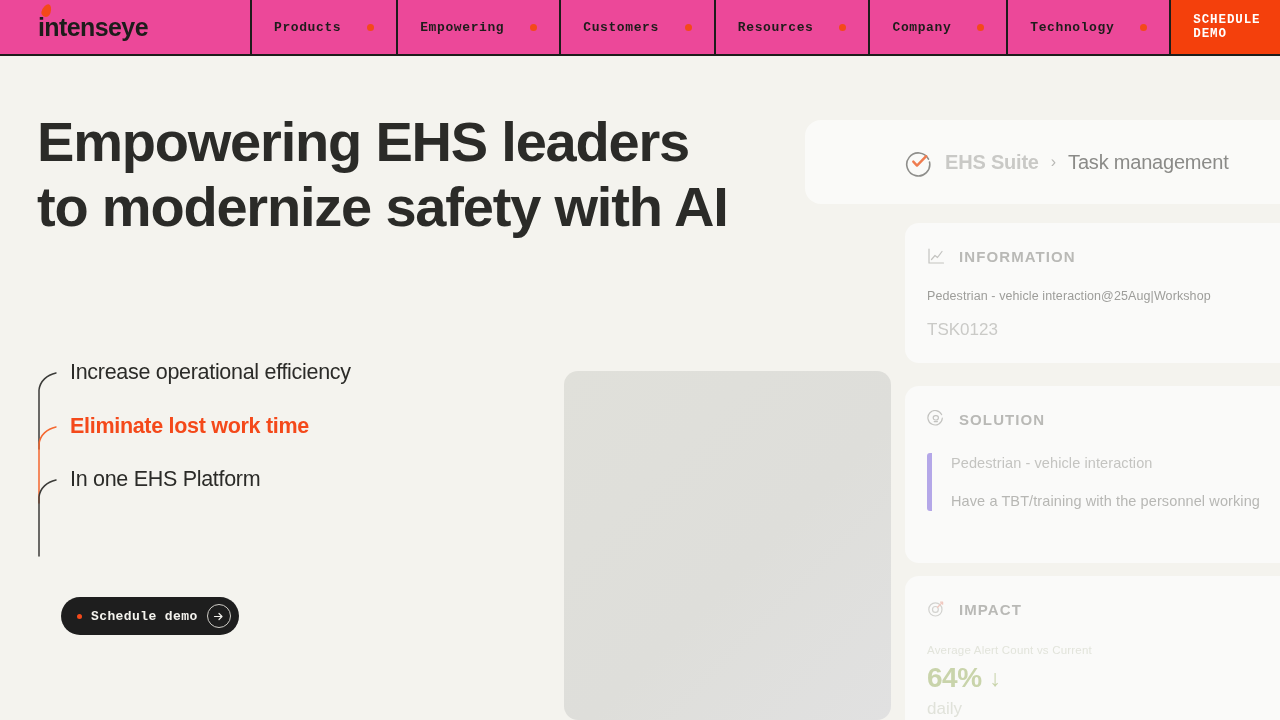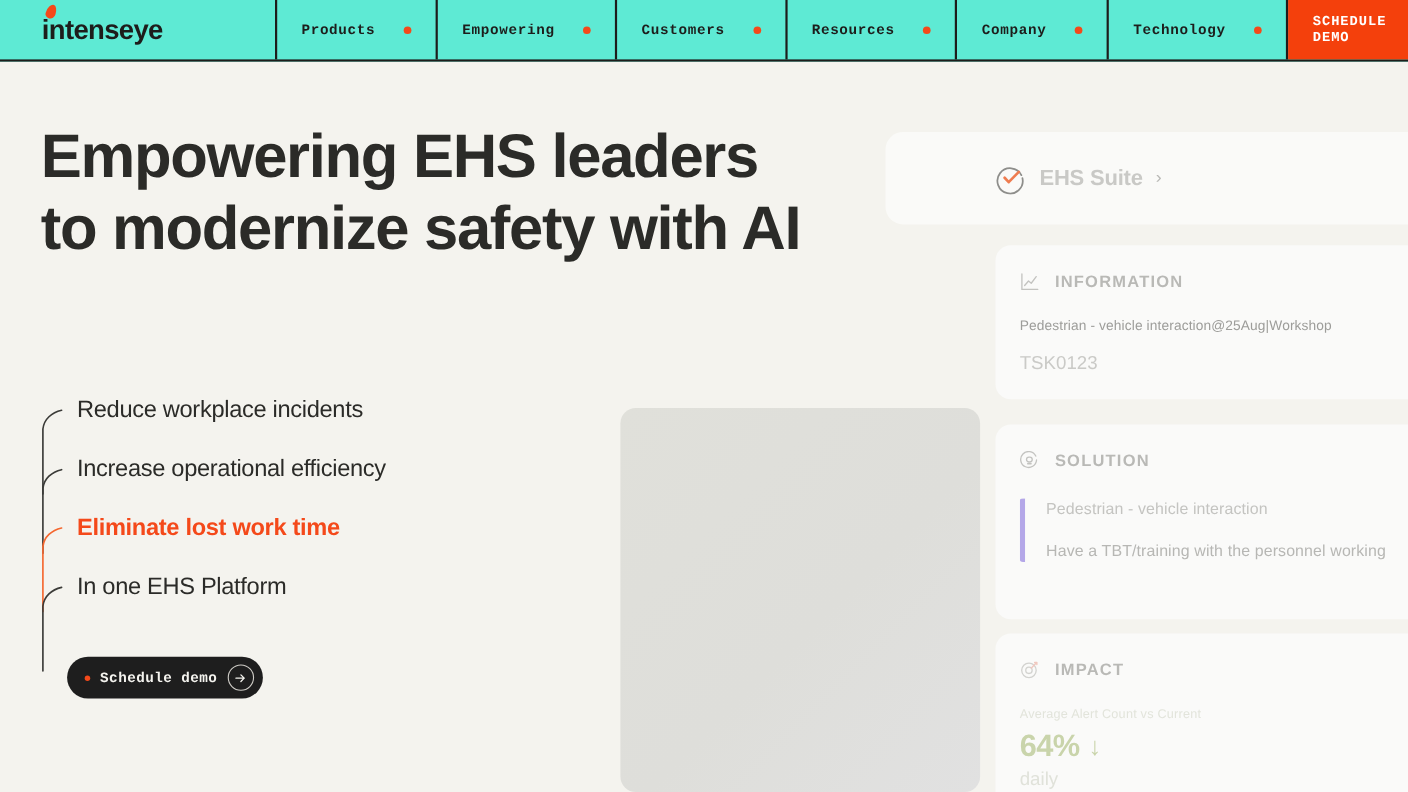--- a/index.html
+++ b/index.html
@@ -9,21 +9,21 @@
     background: #f4f3ee;
     font-family: "Liberation Sans", sans-serif;
   }
   .page { position: relative; width: 1280px; height: 720px; background: #f4f3ee; }
 
   
   .navbar {
     position: absolute; top: 0; left: 0;
     width: 1280px; height: 56px;
     display: flex; align-items: stretch;
-    background: #5eead4;
+    background: #ec4899;
     border-bottom: 2px solid #1d1d1b;
   }
   .logo-wrap {
     width: 252px; display: flex; align-items: center;
     padding-left: 38px;
     border-right: 2px solid #1d1d1b;
   }
   .logo {
     position: relative;
     font-family: "Liberation Sans", sans-serif;
@@ -238,28 +238,20 @@
     <div class="nav-cta">
       <span>SCHEDULE DEMO</span>
     </div>
   </div>
 
   <h1 class="headline">Empowering EHS leaders
 to modernize safety with AI</h1>
 
   <div class="bullets">
 
-    <div class="bullet-row">
-      <span class="bullet-mark">
-        <svg width="22" height="78" viewBox="0 0 22 78" fill="none">
-          <path d="M20 1 C11 3 4 9 3 18 L3 77" stroke="#3b3b38" stroke-width="1.5" stroke-linecap="round"></path>
-        </svg>
-      </span>
-      <span class="bullet-text">Reduce workplace incidents</span>
-    </div>
 
     <div class="bullet-row">
       <span class="bullet-mark">
         <svg width="22" height="78" viewBox="0 0 22 78" fill="none">
           <path d="M20 1 C11 3 4 9 3 18 L3 77" stroke="#3b3b38" stroke-width="1.5" stroke-linecap="round"></path>
         </svg>
       </span>
       <span class="bullet-text">Increase operational efficiency</span>
     </div>
 
@@ -298,20 +290,21 @@
 
     <div class="breadcrumb-bar">
       <span class="check-icon">
         <svg width="30" height="30" viewBox="0 0 30 30" fill="none">
           <path d="M25.5 12.2 A11.5 11.5 0 1 0 26.5 15" stroke="#8e8e8b" stroke-width="1.6" stroke-linecap="round"></path>
           <path d="M10.3 14.6 L14 18.6 L23.2 9.2" stroke="#ef7c4f" stroke-width="2.4" stroke-linecap="round" stroke-linejoin="round"></path>
         </svg>
       </span>
       <span class="crumb-1">EHS Suite</span>
       <span class="crumb-sep">›</span>
+      <span class="crumb-2">Task management</span>
     </div>
 
     <div class="panel info">
       <div class="sec-head">
         <span class="sec-icon">
           <svg width="18" height="18" viewBox="0 0 18 18" fill="none">
             <path d="M2 2 V16 H16.5" stroke="#c3c3c0" stroke-width="1.2" stroke-linecap="round"></path>
             <path d="M4.5 12.5 L8 8.5 L10.5 10.5 L15 4.5" stroke="#c3c3c0" stroke-width="1.2" stroke-linecap="round" stroke-linejoin="round"></path>
           </svg>
         </span>

